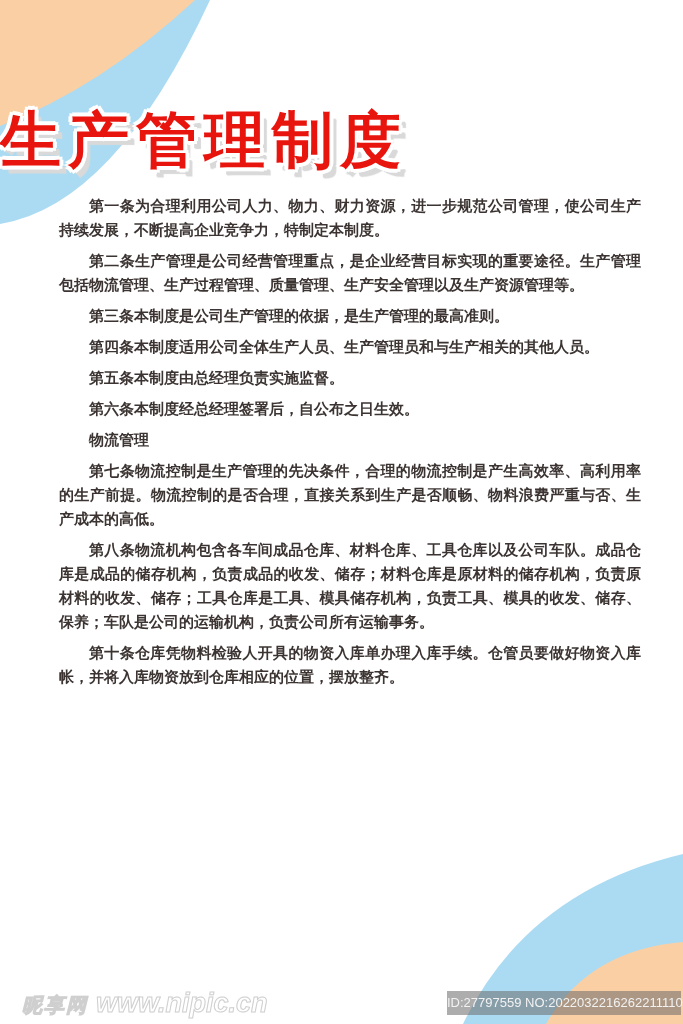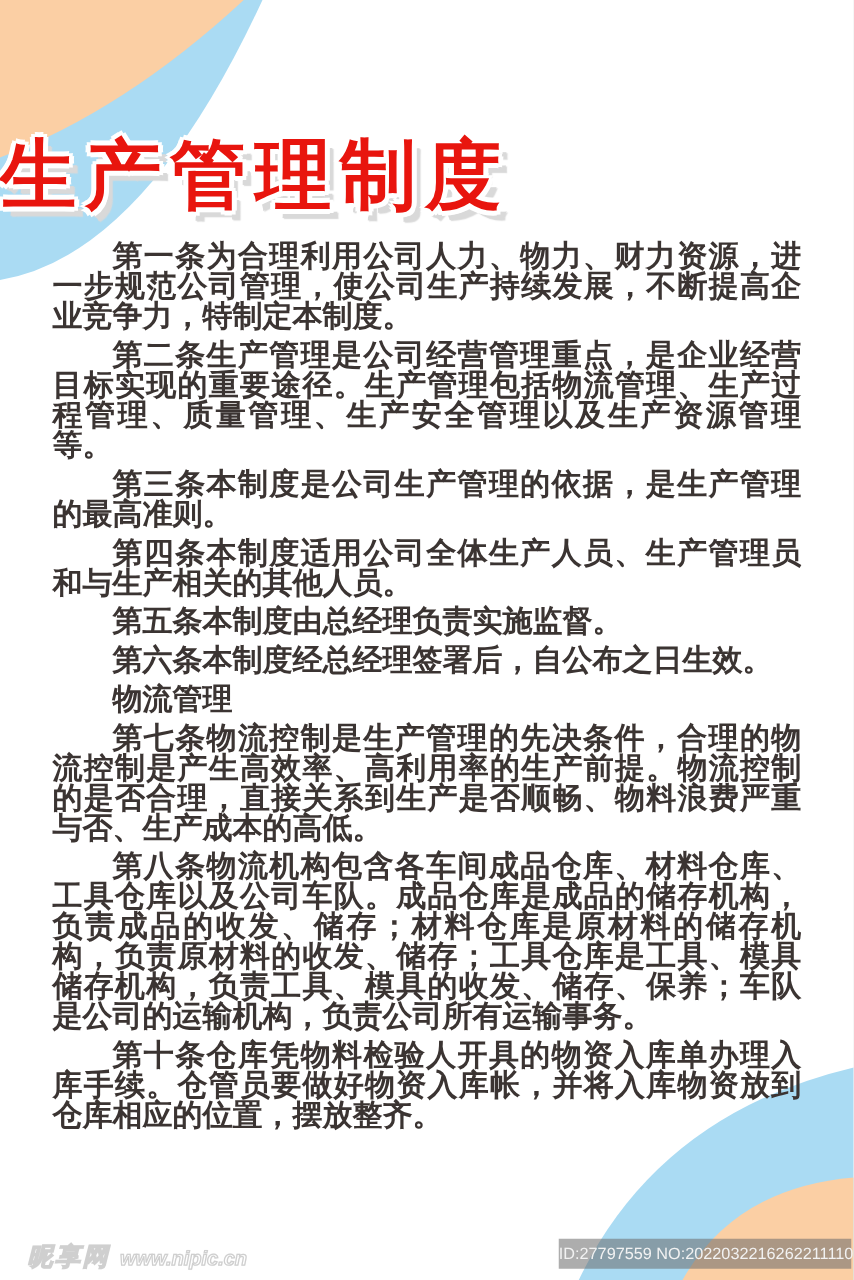--- a/index.html
+++ b/index.html
@@ -28,22 +28,22 @@
       -4px 0 0 #fff, 4px 0 0 #fff, 0 -4px 0 #fff, 0 4px 0 #fff,
       6px 7px 0 #d9d9d9, 7px 8px 1px #d9d9d9;
   }
   .body-text{
     position:absolute;
     left:42px;
     width:599px;
     top:194px;
   }
   .body-text p{
-    margin:0 0 7px 0;
-    font-size:24px;
+    margin:0 0 7px 17px;
+    font-size:15px;
     line-height:24px;
     font-weight:bold;
     color:#3b3432;
     text-align:justify;
     text-indent:2em;
   }
   .body-text p.section-heading{
     text-align:left;
   }
   .watermark{
@@ -51,21 +51,21 @@
     left:22px;
     bottom:5px;
     font-style:italic;
     font-weight:bold;
     color:#ffffff;
     -webkit-text-stroke:1px #cfcfcf;
     text-shadow:0 0 1px #dcdcdc;
     white-space:nowrap;
   }
   .watermark .site-name{font-size:20px;letter-spacing:2px;}
-  .watermark .site-url{font-size:16px;margin-left:8px;}
+  .watermark .site-url{font-size:27px;margin-left:8px;}
   .id-badge{
     position:absolute;
     right:2px;
     bottom:9px;
     width:234px;
     height:24px;
     line-height:24px;
     text-align:center;
     background:rgba(105,105,105,0.55);
     color:#f2f2f2;

